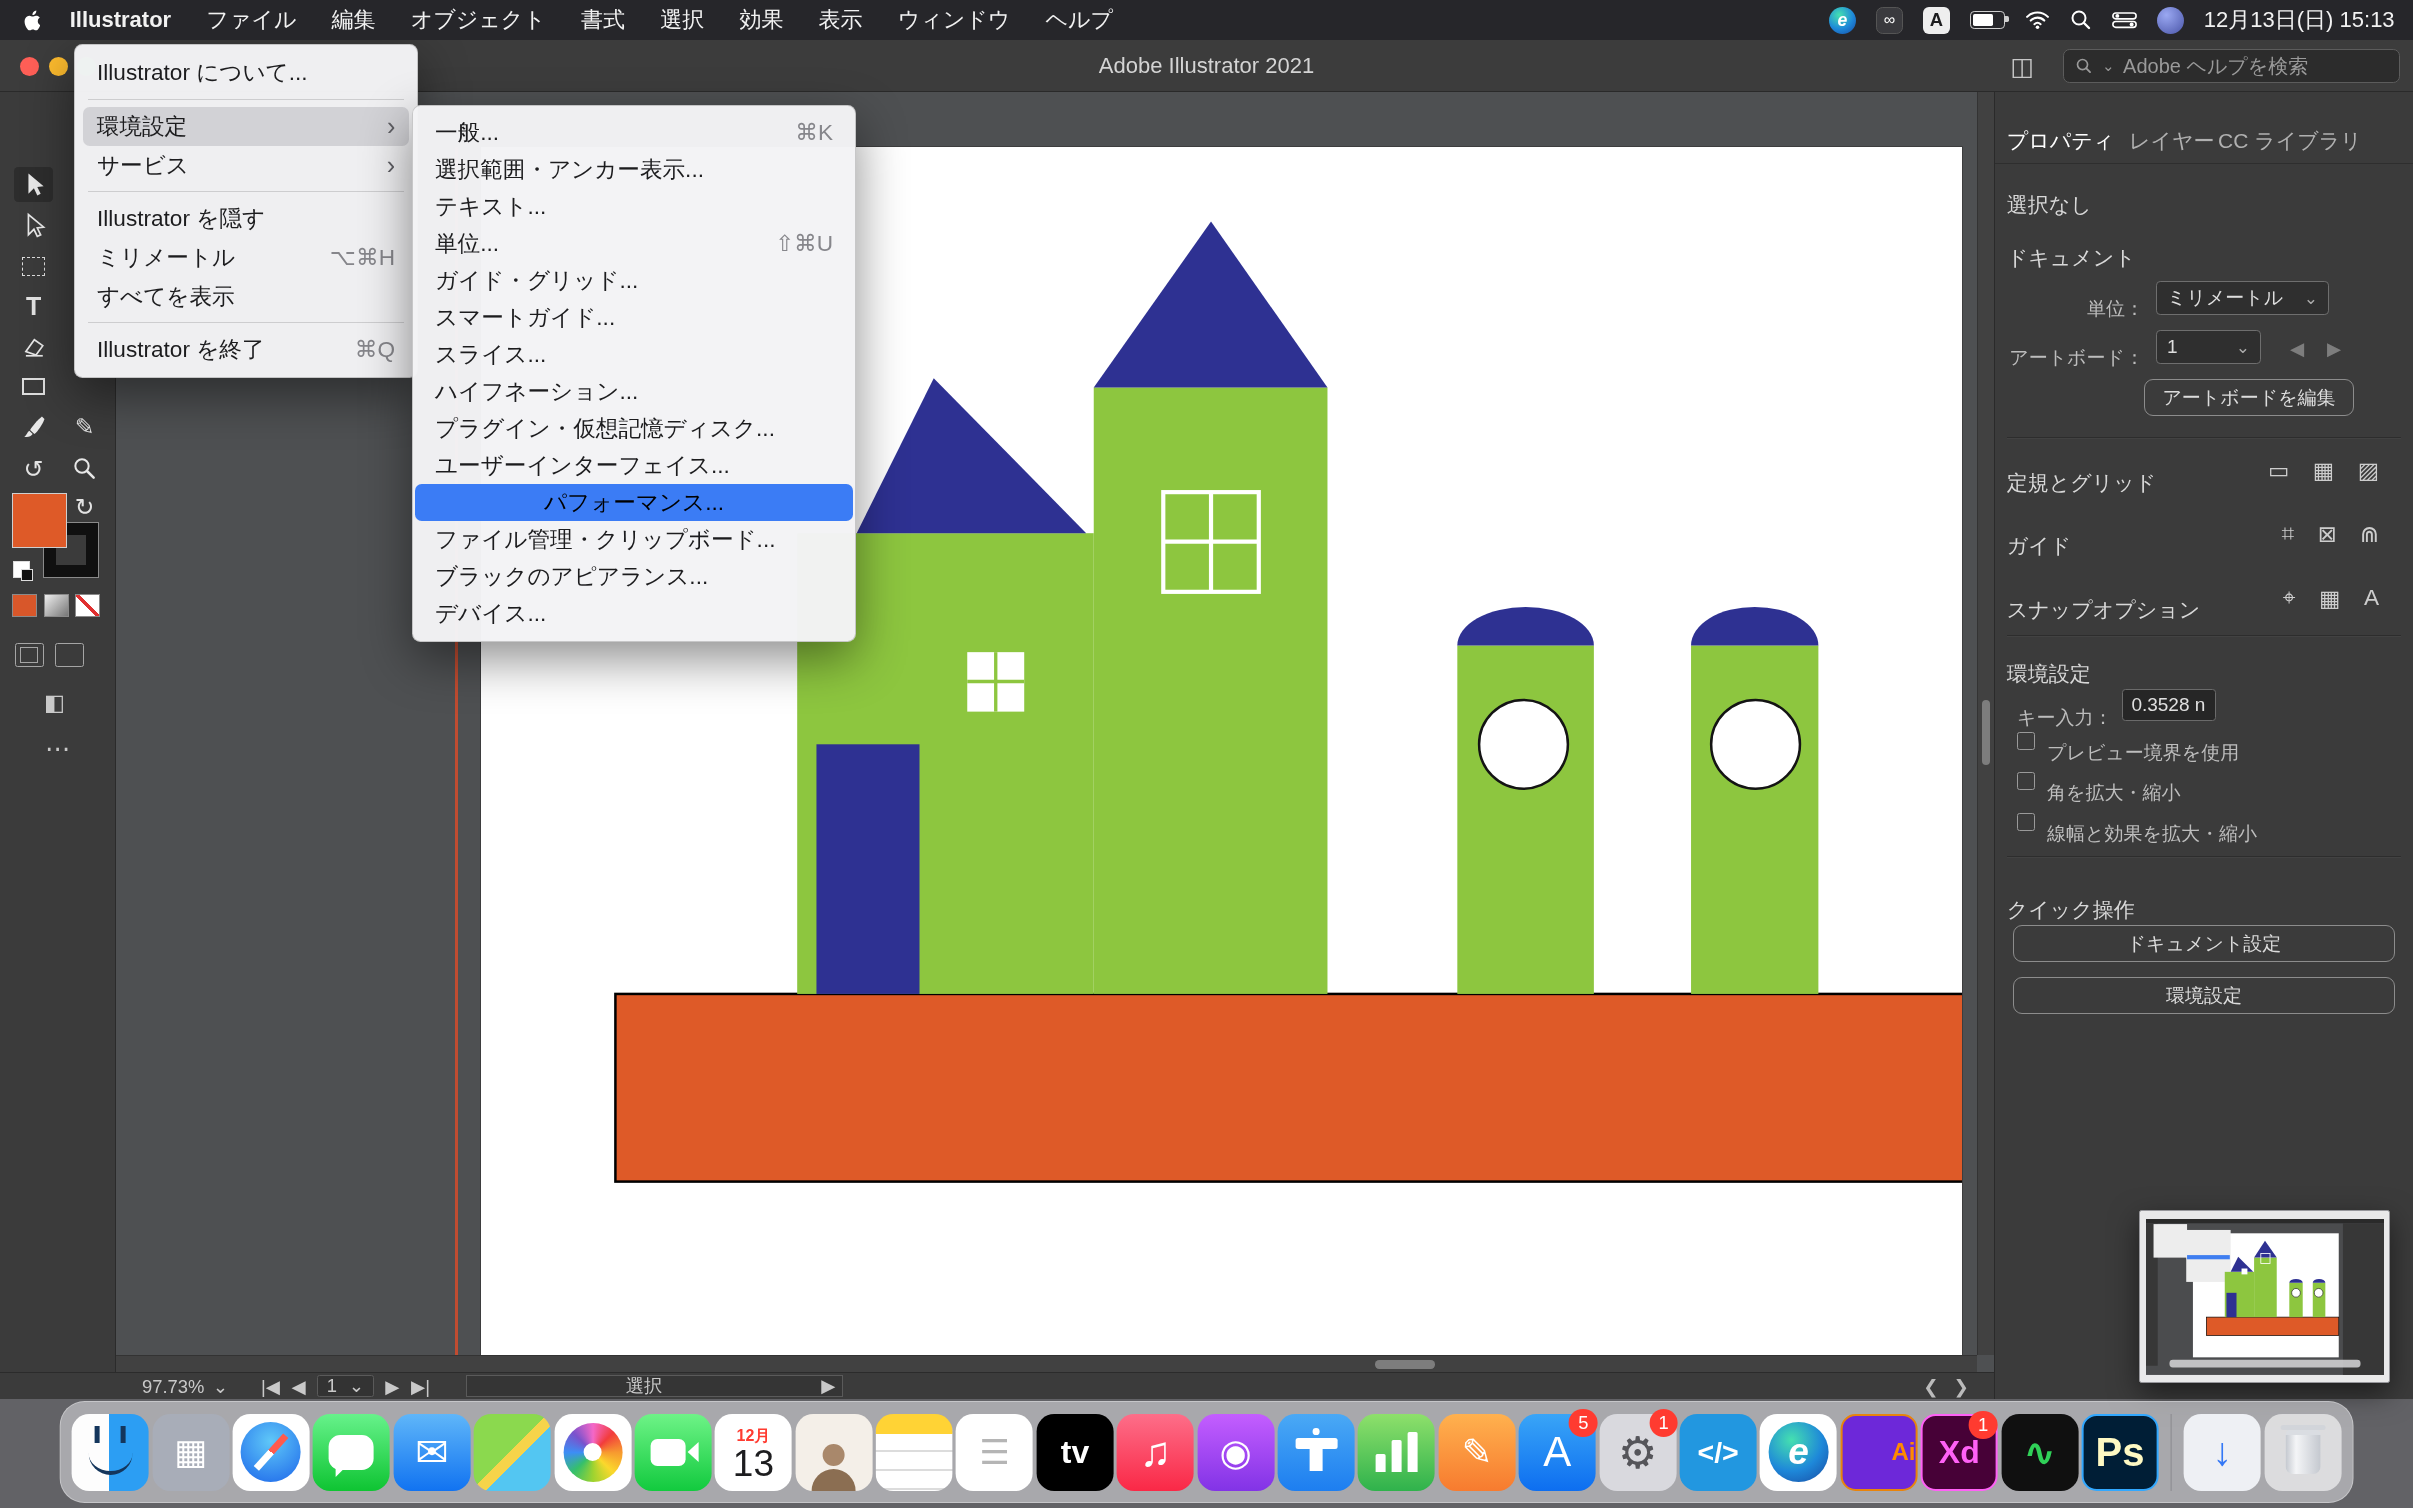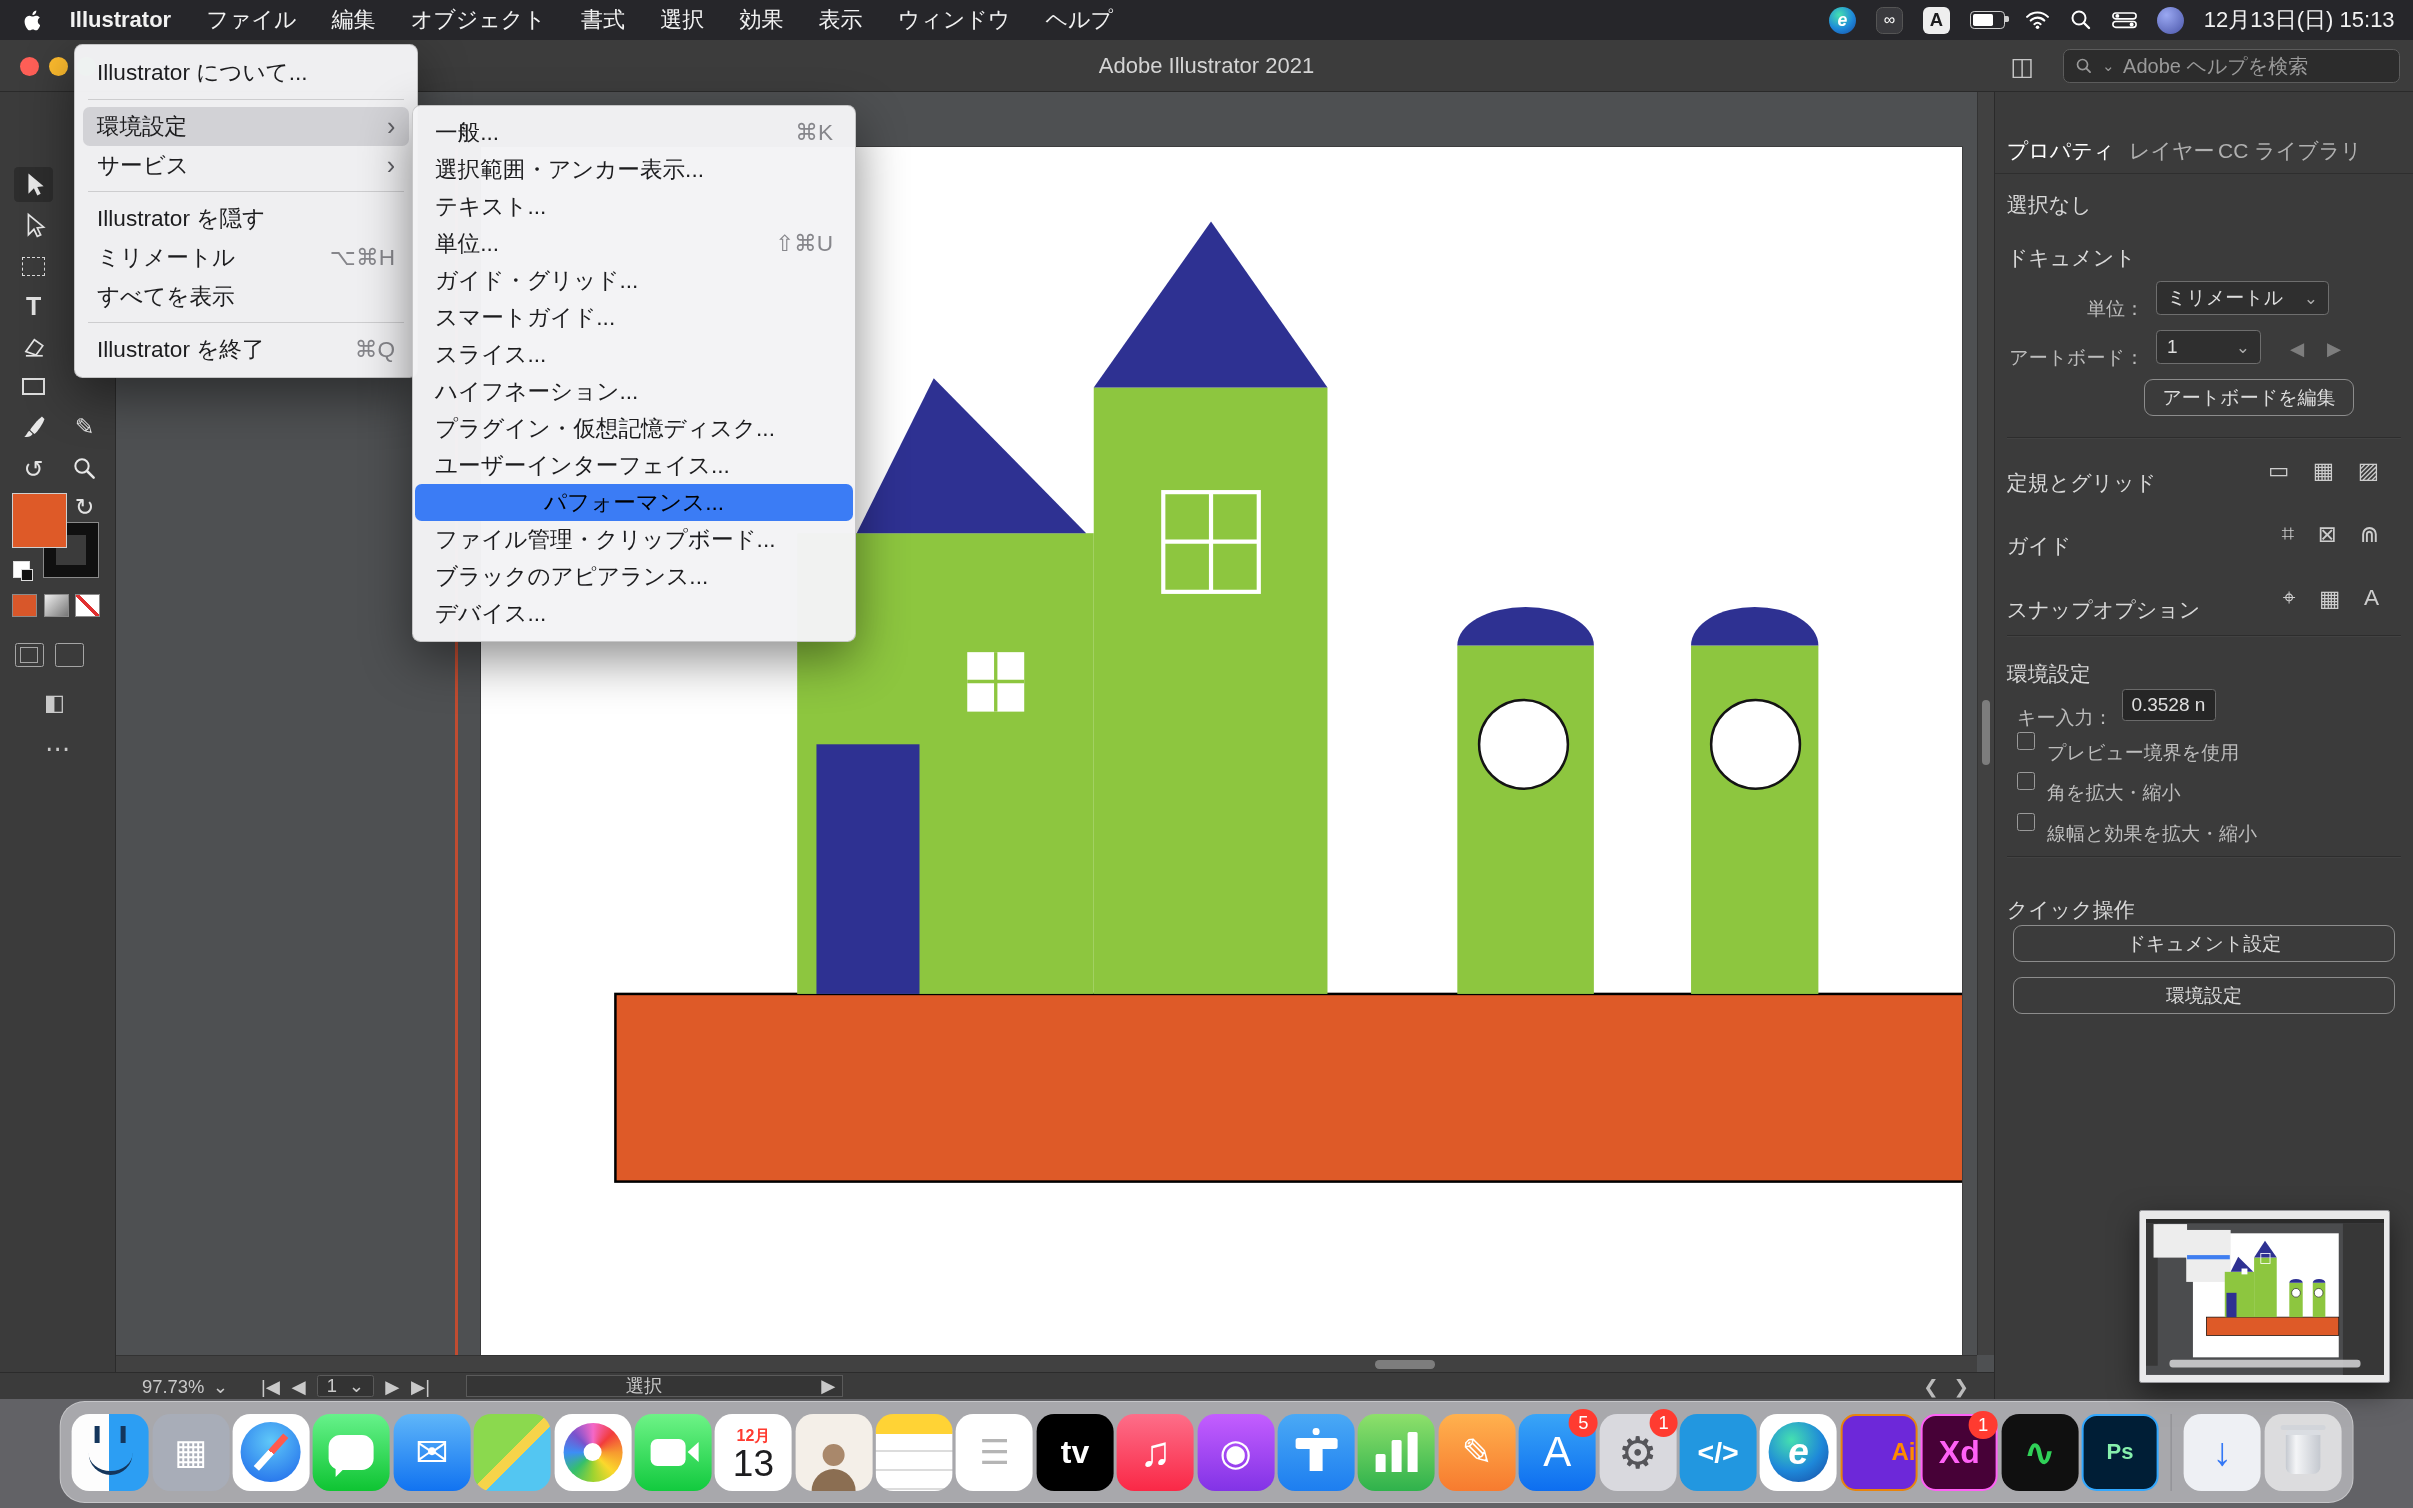--- a/index.html
+++ b/index.html
@@ -52,21 +52,21 @@
   #canvas { position:absolute; left:116px; top:52px; width:1879px; bottom:27px; background:#4e5052; overflow:hidden; }
   #artboard { position:absolute; left:365px; top:55px; width:1481px; height:1208px; background:#ffffff; box-shadow:0 0 0 0.8px #3a3a3a; }
   #redline { position:absolute; left:339px; top:55px; width:2.5px; height:1208px; background:rgba(205,75,45,0.9); }
   .hscroll { position:absolute; left:0; right:18.4px; bottom:0; height:17px; background:#414141; border-top:0.8px solid #333; }
   .hthumb { position:absolute; left:1259px; top:4.2px; width:60px; height:8.4px; border-radius:4.2px; background:#7d7d7d; }
   .vscroll { position:absolute; top:0; right:0; bottom:17px; width:18.4px; background:#414141; border-left:0.8px solid #333; }
   .vthumb { position:absolute; top:608px; left:4.2px; width:8.4px; height:65px; border-radius:4.2px; background:#7d7d7d; }
 
   
   #rightpanel { position:absolute; right:0; top:52px; width:419px; bottom:0; background:#3b3b3b; border-left:0.8px solid #2a2a2a; color:#c9c9c9; font-size:20px; }
-  .tabs { position:absolute; left:0; top:40px; width:100%; height:42px; border-bottom:0.8px solid #2e2e2e; }
+  .tabs { position:absolute; left:0; top:30px; width:100%; height:42px; border-bottom:0.8px solid #2e2e2e; }
   .tab { position:absolute; top:0; height:42px; line-height:37px; font-size:21px; color:#b0b0b0; }
   .tab.active { color:#ffffff; }
   .phead { color:#d8d8d8; font-size:21px; }
   .plabel { color:#bdbdbd; font-size:19px; }
   .dropdown { position:absolute; height:34px; background:#2f2f2f; border:0.8px solid #6e6e6e; border-radius:4.2px; display:flex; align-items:center; padding:0 10px; color:#dedede; font-size:19px; }
   .dropdown .chev { margin-left:auto; color:#aaa; font-size:17px; }
   .pbutton { position:absolute; height:37px; border:0.8px solid #8c8c8c; border-radius:9px; background:transparent; color:#dcdcdc; font-size:19px; display:flex; align-items:center; justify-content:center; }
   .psep { position:absolute; left:11.7px; right:11.7px; height:0.8px; background:#2d2d2d; box-shadow:0 0.8px 0 #454545; }
   .icon-row { position:absolute; right:34px; display:flex; gap:23.5px; color:#cdcdcd; font-size:22.6px; }
   .cbox { position:absolute; left:22px; width:18.4px; height:18.4px; border:1.7px solid #9a9a9a; border-radius:2.5px; }
@@ -144,21 +144,21 @@
   .bars i:nth-child(1){height:18.4px;} .bars i:nth-child(2){height:32px;} .bars i:nth-child(3){height:40px;}
   .di-pages { background:linear-gradient(180deg,#ffb14e,#f77b2f); font-size:37px; font-weight:normal; }
   .di-appstore { background:linear-gradient(180deg,#39a5f7,#0d6ef0); font-weight:300; font-size:42px; }
   .di-syspref { background:#d9d9de; color:#55555a; font-size:44px; font-weight:normal; }
   .di-vscode { background:#2297e0; font-size:28.5px; }
   .di-edge { background:#fff; }
   .edge-ball { width:60px; height:60px; border-radius:50%; background:radial-gradient(circle at 38% 30%, #45e0b0, #1e88d9 55%, #1848a0); display:flex; align-items:center; justify-content:center; color:#fff; font-size:37px; font-weight:bold; font-style:italic; }
   .di-ai { background:#6d28d9; color:#ff8a00; font-size:24px; border:2.5px solid #e8840c; border-radius:15px;justify-content:flex-end; }
   .di-xd { background:#470137; color:#ff61f6; font-size:32px; border:2.5px solid #ff61f6; border-radius:15px; }
   .di-monitor { background:#101010; color:#30d158; font-size:39px; }
-  .di-ps { background:#001e36; color:#86efac; font-size:22px; border:2.5px solid #31a8ff; border-radius:15px; }
+  .di-ps { background:#001e36; color:#fef9c3; font-size:40px; border:2.5px solid #31a8ff; border-radius:15px; }
   .di-downloads { background:#eef0f4; color:#3478f6; font-size:39px; }
   .di-trash { background:rgba(255,255,255,0.6); }
   .trash-body { width:35px; height:44px; background:linear-gradient(90deg,#c4c8cf,#f4f5f7 30%,#c4c8cf); border-radius:4.2px 4.2px 7.5px 7.5px; border-top:5.9px solid #dadde2; position:relative; }
   .trash-body::before { content:""; position:absolute; left:-5px; top:-10px; width:45px; height:5px; background:#d2d5da; border-radius:2.5px; }
 </style>
 </head>
 <body>
 
 <div id="screen">
 

